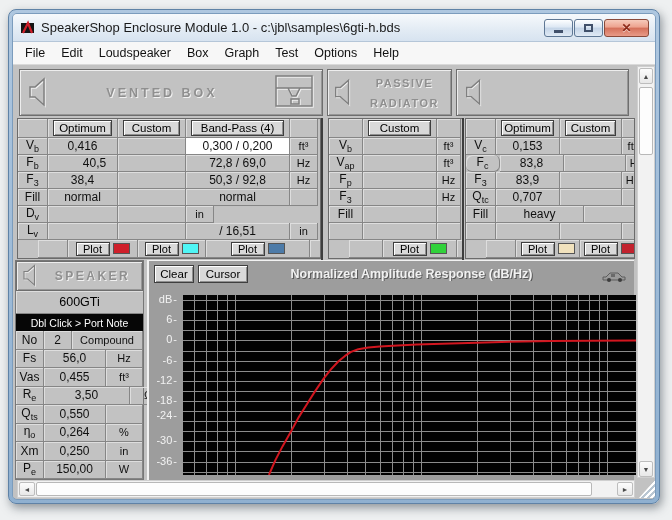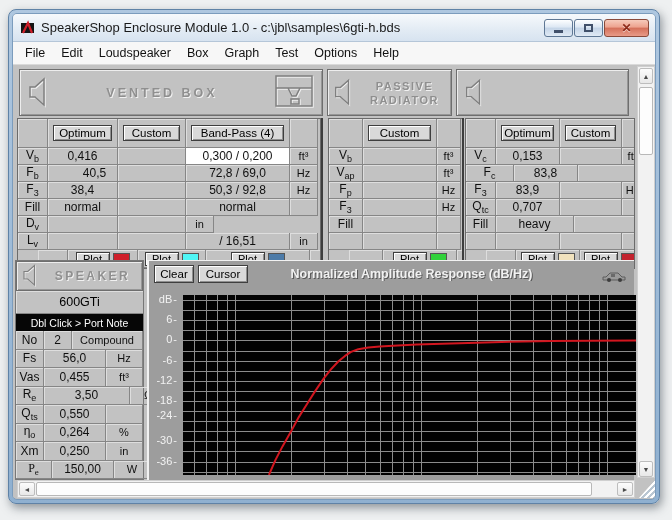--- a/index.html
+++ b/index.html
@@ -22,25 +22,25 @@
   .glyph-max{width:9px;height:8px;border:2px solid #40506a;box-sizing:border-box;}
   .glyph-x{font-size:12px;font-weight:bold;color:#8d2a1a;text-shadow:0 1px 0 #f4d5cb;line-height:10px;}
   .menubar{height:22px;background:#f7f7f7;display:flex;align-items:center;padding-left:4px;border-bottom:1px solid #d9d9d9;}
   .menu-item{font-size:12.5px;color:#111;padding:0 8px;line-height:21px;}
   
   .client{position:relative;width:644px;height:433px;background:#c2c2c2;}
   .raised{background:#c2c2c2;border:1px solid #6e6e6e;box-shadow:inset 1px 1px 0 #ededed,inset -1px -1px 0 #969696;}
   .emboss{color:#8f8f8f;font-weight:bold;text-shadow:1px 1px 0 #f1f1f1;}
   .box-header{position:absolute;top:4px;height:47px;display:flex;align-items:center;box-sizing:border-box;}
   .bh-label{flex:1;text-align:center;font-size:12.5px;letter-spacing:3px;}
-  .bh-label.small{font-size:11px;letter-spacing:1.5px;line-height:14px;padding:0 2px;}
+  .bh-label.small{font-size:11px;letter-spacing:1.5px;line-height:20px;padding:0 2px;}
   
   .ptable{position:absolute;top:53px;border:1px solid #6b6b6b;background:#c2c2c2;box-sizing:content-box;overflow:hidden;}
   .prow{display:flex;}
-  .hdr-row{height:29px;} .val-row{height:17px;} .plot-row{height:18px;padding-left:20px;}
+  .hdr-row{height:19px;} .val-row{height:17px;} .plot-row{height:18px;padding-left:20px;}
   .pcell{box-sizing:border-box;border-right:1px solid #868686;border-bottom:1px solid #868686;
     box-shadow:inset 1px 1px 0 #dedede;display:flex;align-items:center;justify-content:center;
     font-size:12px;color:#101010;flex:none;overflow:hidden;white-space:nowrap;}
   .pcell sub{font-size:9px;}
   .lblcell{font-size:12px;}
   .unitcell{font-size:11px;}
   .valcell.hl{background:#ffffff;box-shadow:none;}
   .btn3d{background:#d9d9d9;border:1px solid #3e3e3e;box-shadow:inset 1px 1px 0 #ffffff,inset -1px -1px 0 #8f8f8f;
     font-family:"Liberation Sans",sans-serif;font-size:11.5px;color:#000;padding:0;display:flex;align-items:center;justify-content:center;}
   .colbtn{height:16px;width:calc(100% - 10px);}
@@ -317,21 +317,21 @@
             </div>
             <div class="prow val-row">
               <div class="pcell lblcell" style="width: 30px;">
                 <span>V<sub>c</sub></span>
               </div>
               <div class="pcell valcell" style="width: 64px;">0,153</div>
               <div class="pcell valcell" style="width: 62px;"></div>
               <div class="pcell unitcell" style="width: 22px;">ft³</div>
             </div>
             <div class="prow val-row">
-              <div class="pcell lblcell" style="width: 48px;">
+              <div class="pcell lblcell" style="width: 34px; border-radius: 6px;">
                 <span>F<sub>c</sub></span>
               </div>
               <div class="pcell valcell" style="width: 64px;">83,8</div>
               <div class="pcell valcell" style="width: 62px;"></div>
               <div class="pcell unitcell" style="width: 22px;">Hz</div>
             </div>
             <div class="prow val-row">
               <div class="pcell lblcell" style="width: 30px;">
                 <span>F<sub>3</sub></span>
               </div>
@@ -344,21 +344,21 @@
                 <span>Q<sub>tc</sub></span>
               </div>
               <div class="pcell valcell" style="width: 64px;">0,707</div>
               <div class="pcell valcell" style="width: 62px;"></div>
               <div class="pcell unitcell" style="width: 22px;"></div>
             </div>
             <div class="prow val-row">
               <div class="pcell lblcell" style="width: 30px;">
                 <span>Fill</span>
               </div>
-              <div class="pcell valcell" style="width: 78px;">heavy</div>
+              <div class="pcell valcell" style="width: 88px;">heavy</div>
               <div class="pcell valcell" style="width: 62px;"></div>
               <div class="pcell unitcell" style="width: 22px;"></div>
             </div>
             <div class="prow val-row">
               <div class="pcell lblcell" style="width: 30px;">
                 <span></span>
               </div>
               <div class="pcell valcell" style="width: 64px;"></div>
               <div class="pcell valcell" style="width: 62px;"></div>
               <div class="pcell unitcell" style="width: 22px;"></div>
@@ -435,21 +435,21 @@
                 <div class="pcell unitcell" style="width: 37px;">%</div>
               </div>
               <div class="sp-row">
                 <div class="pcell lblcell" style="width: 28px;">
                   <span>Xm</span>
                 </div>
                 <div class="pcell valcell" style="width: 62px;">0,250</div>
                 <div class="pcell unitcell" style="width: 37px;">in</div>
               </div>
               <div class="sp-row">
-                <div class="pcell lblcell" style="width: 36px; font-family: Liberation Serif, serif;">
+                <div class="pcell lblcell" style="width: 28px;">
                   <span>P<sub>e</sub></span>
                 </div>
                 <div class="pcell valcell" style="width: 62px;">150,00</div>
                 <div class="pcell unitcell" style="width: 37px;">W</div>
               </div>
             </div>
         </div>
 
         <div class="graph-panel">
           <button class="btn3d g-btn" style="left:5px;width:40px;">Clear</button>

